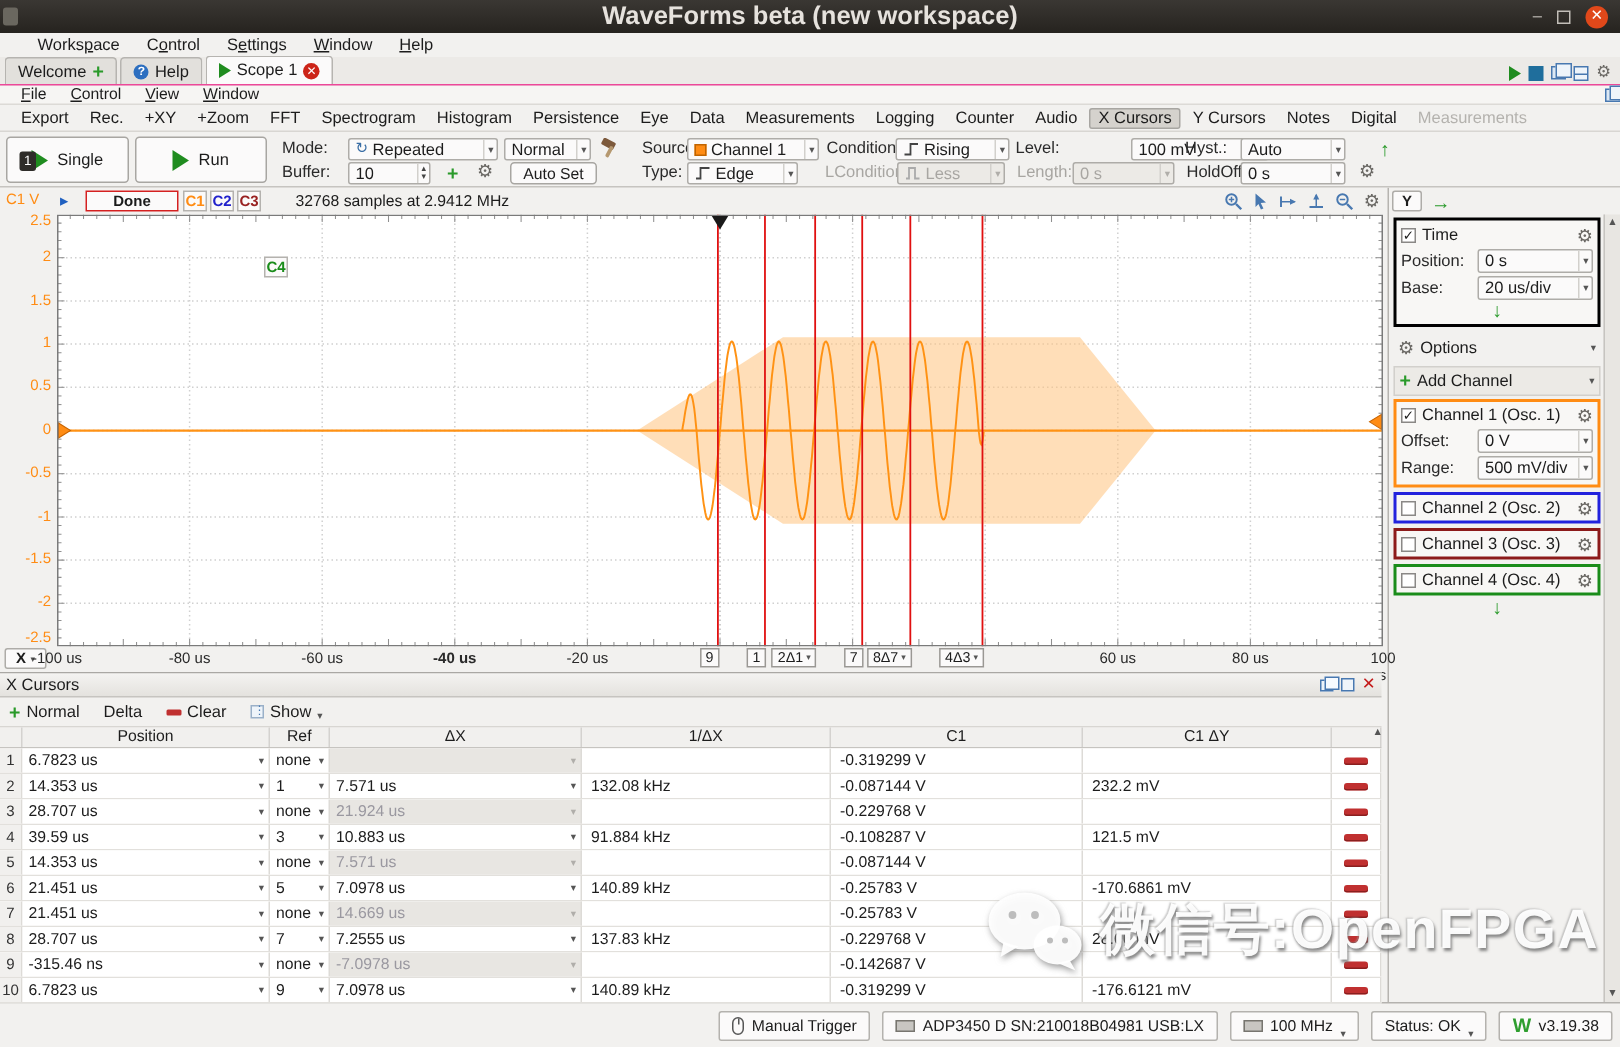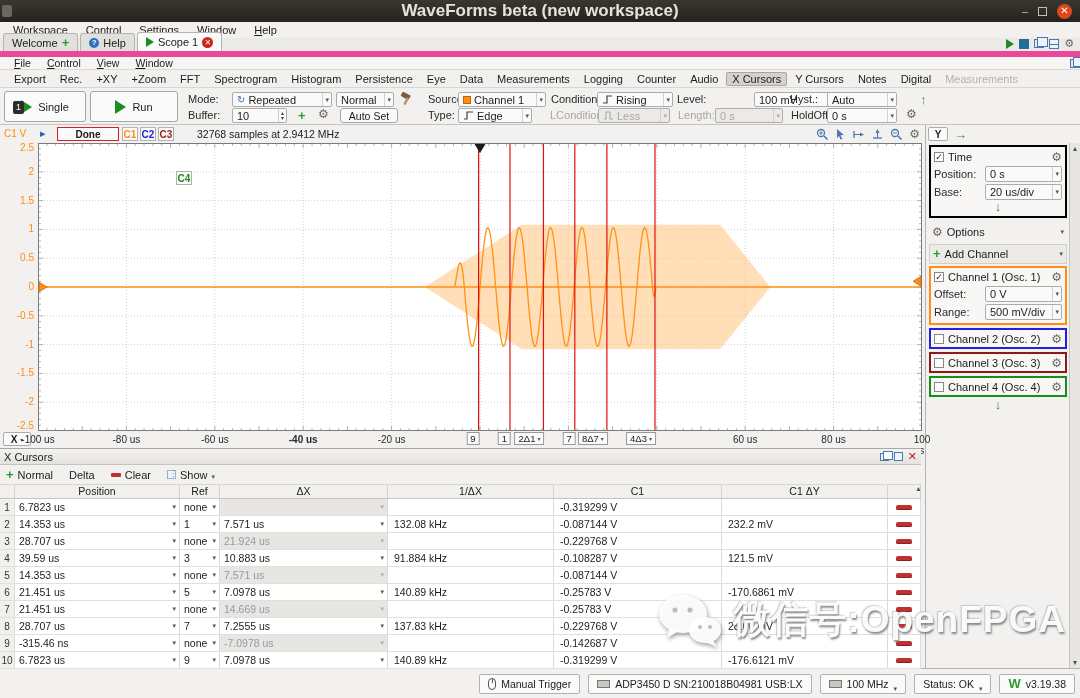--- a/index.html
+++ b/index.html
@@ -10,24 +10,24 @@
   
   .titlebar { height:22px; background:linear-gradient(#3a3733,#26231f); display:flex; align-items:center; position:relative; }
   .appicon { width:10px; height:12px; background:#6a675f; margin-left:2px; border-radius:2px; }
   .titletext { position:absolute; left:0; right:0; text-align:center; color:#e6e2dd; font-weight:bold; font-size:17px; }
   .winbtns { margin-left:auto; display:flex; align-items:center; gap:10px; padding-right:8px; z-index:2; }
   .wmin,.wmax { color:#c2beb8; font-size:11px; line-height:10px; }
   .wmax { width:9px; height:9px; border:1px solid #c2beb8; }
   .wclose { width:15px; height:15px; border-radius:50%; background:#e0481a; color:#fff; font-size:10px; line-height:14px; text-align:center; font-weight:bold; }
 
   
-  .menubar { height:16px; display:flex; align-items:center; padding-left:4px; background:#f2f1ef; }
+  .menubar { height:16px; display:flex; align-items:center; padding-left:16px; background:#f2f1ef; }
   .menu-item { padding:0 9px; height:16px; line-height:16px; }
   .u { text-decoration:underline; }
-  .tabbar { height:19px; background:#eceae7; border-bottom:6px solid #ec4899; display:flex; align-items:flex-end; padding-left:3px; position:relative; }
+  .tabbar { height:19px; background:#eceae7; border-bottom:1px solid #ec4899; display:flex; align-items:flex-end; padding-left:3px; position:relative; }
   .tab { height:18px; display:flex; align-items:center; gap:4px; padding:0 8px; border:1px solid #b6b4b0; border-bottom:none; background:#e2e0dc; border-radius:3px 3px 0 0; margin-right:2px; }
   .tab.active { background:#fbfafa; height:19px; }
   .plusic { color:#2a9a2a; font-weight:bold; font-size:13px; line-height:10px; }
   .infoic { width:10px; height:10px; border-radius:50%; background:#2d6fc0; color:#fff; font-size:8px; line-height:10px; text-align:center; font-weight:bold; }
   .playic { width:0; height:0; border-left:8px solid #1f8c1f; border-top:5px solid transparent; border-bottom:5px solid transparent; }
   .closeic { width:11px; height:11px; border-radius:50%; background:#cc2418; color:#fff; font-size:8px; line-height:11px; text-align:center; font-weight:bold; }
   .tabbar-icons { margin-left:auto; display:flex; align-items:center; gap:5px; padding-right:6px; padding-bottom:2px; }
   .stopic { width:10px; height:10px; background:#1f6e9c; }
   .cascic { width:10px; height:9px; border:1px solid #4878b0; background:#dce8f4; position:relative; }
   .cascic::after { content:""; position:absolute; left:2px; top:-3px; width:9px; height:8px; border:1px solid #4878b0; background:#eef4fa; }

